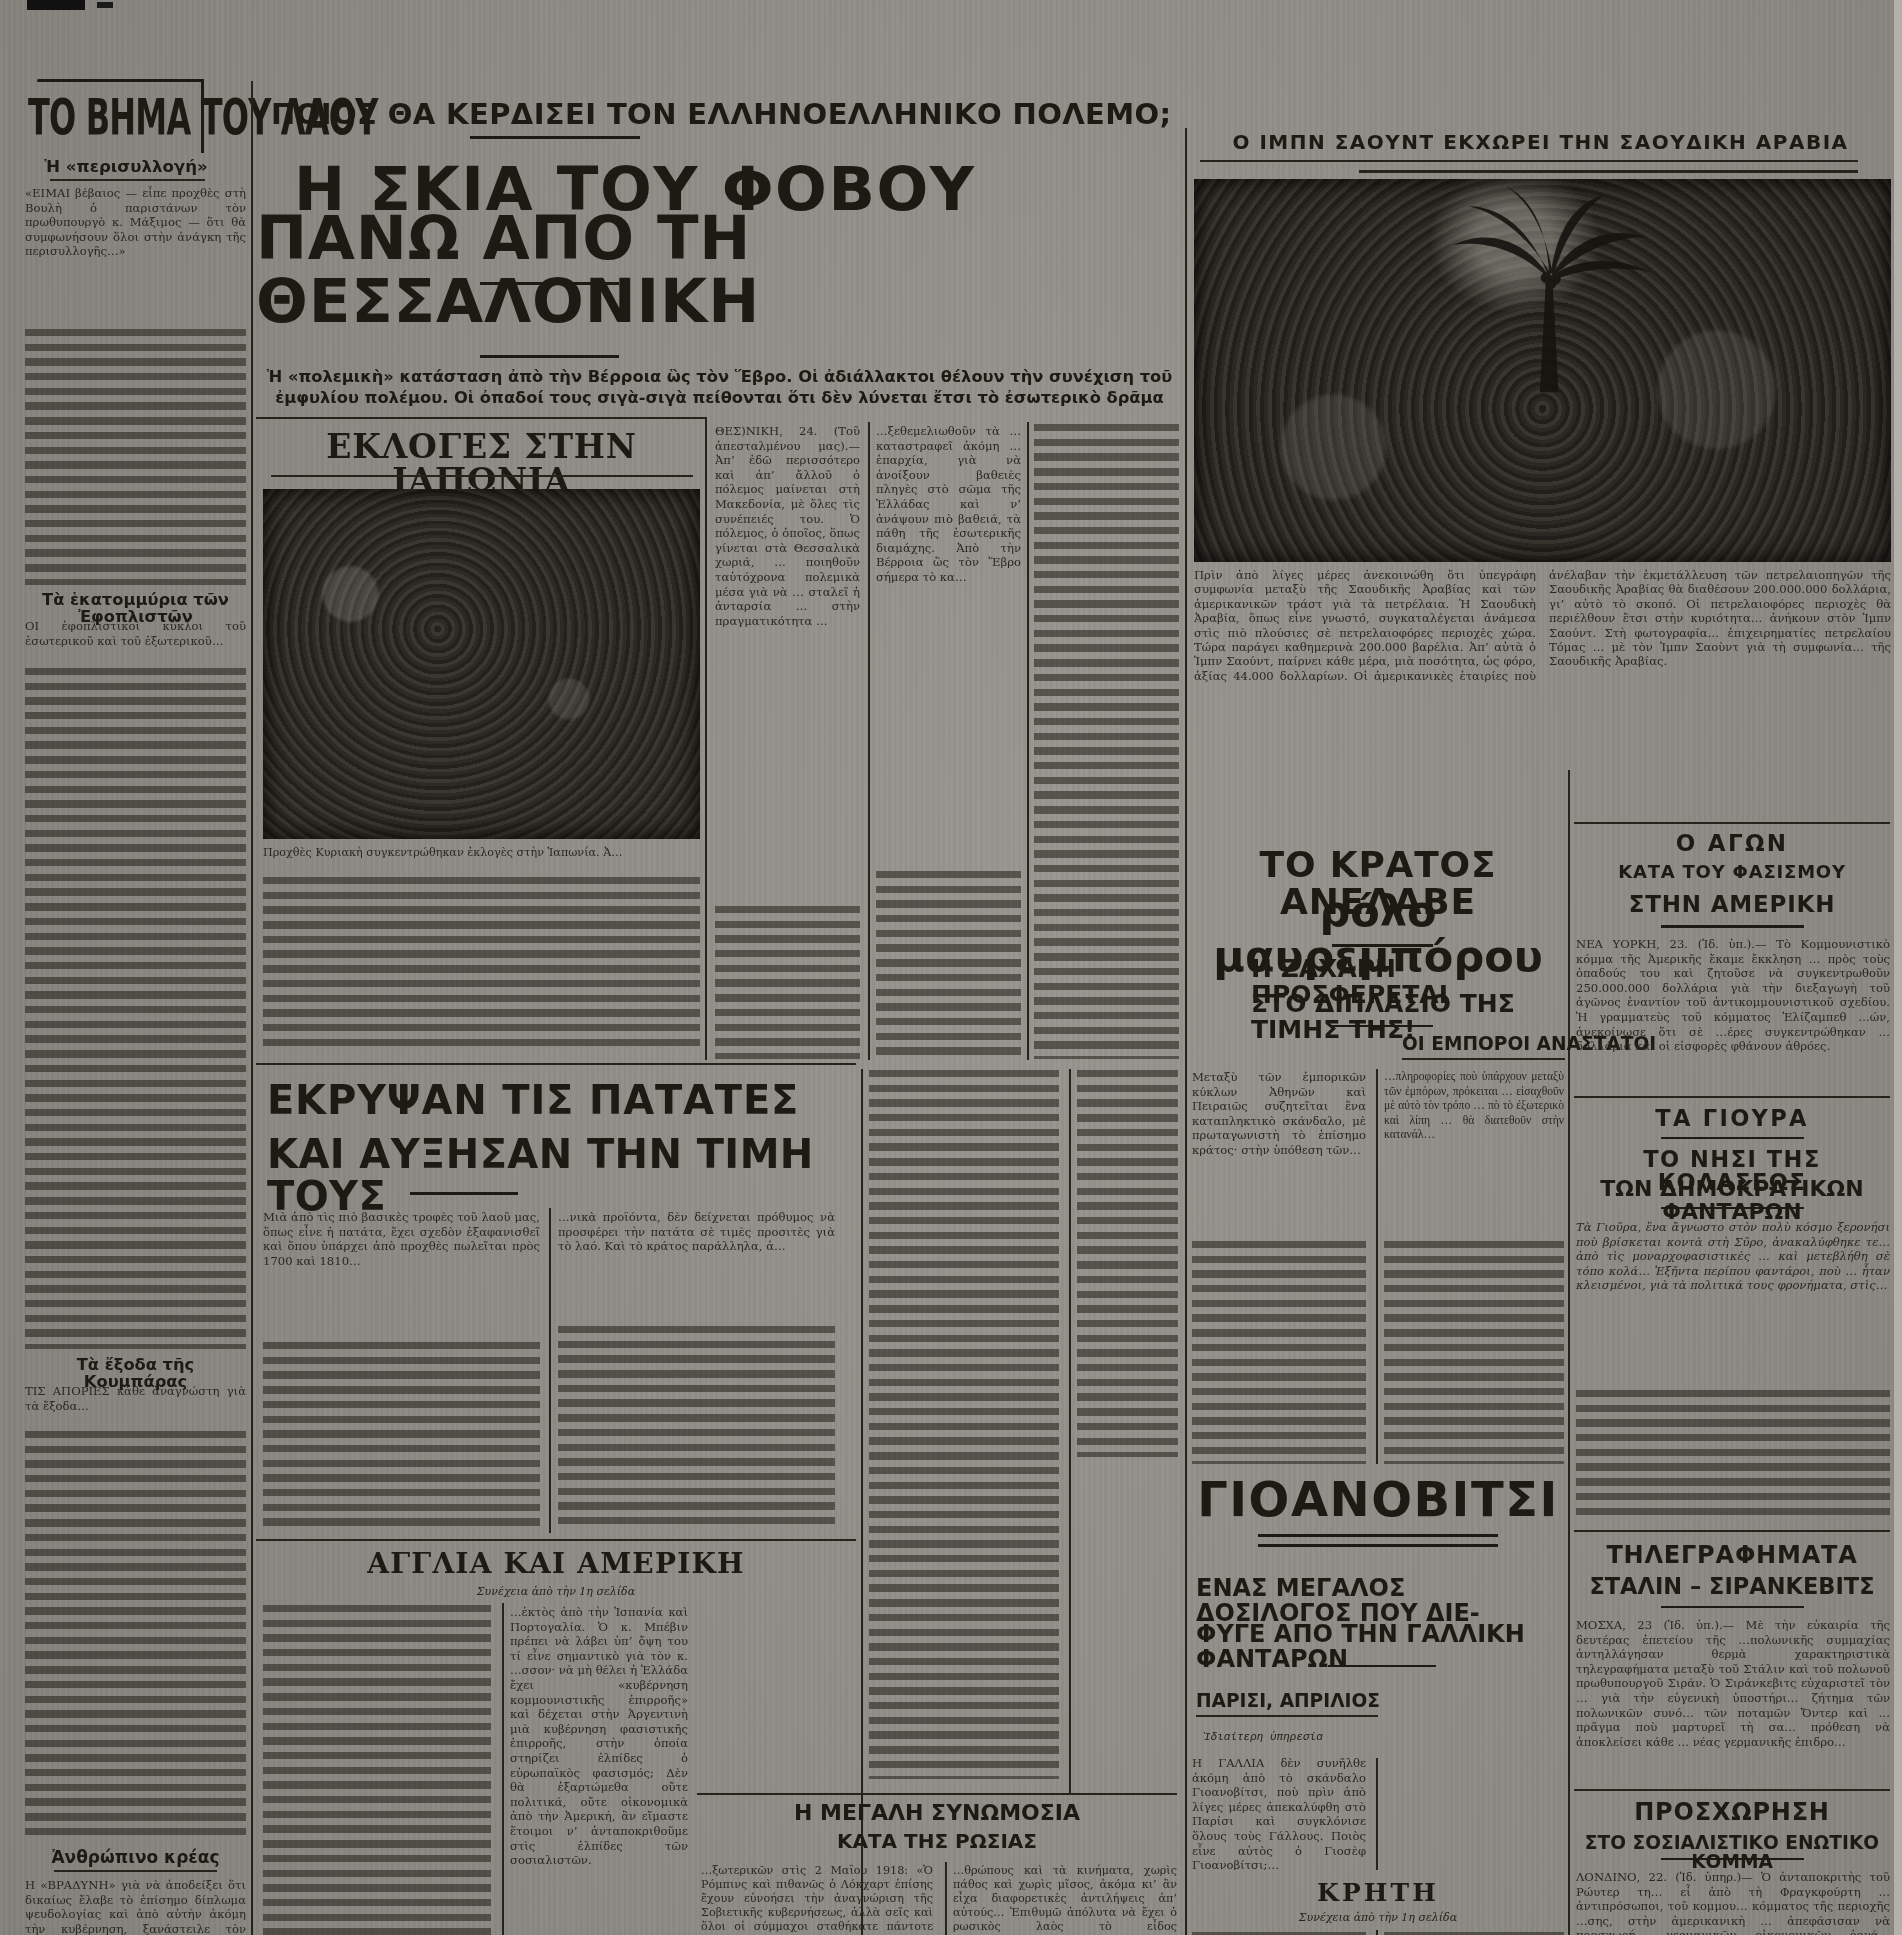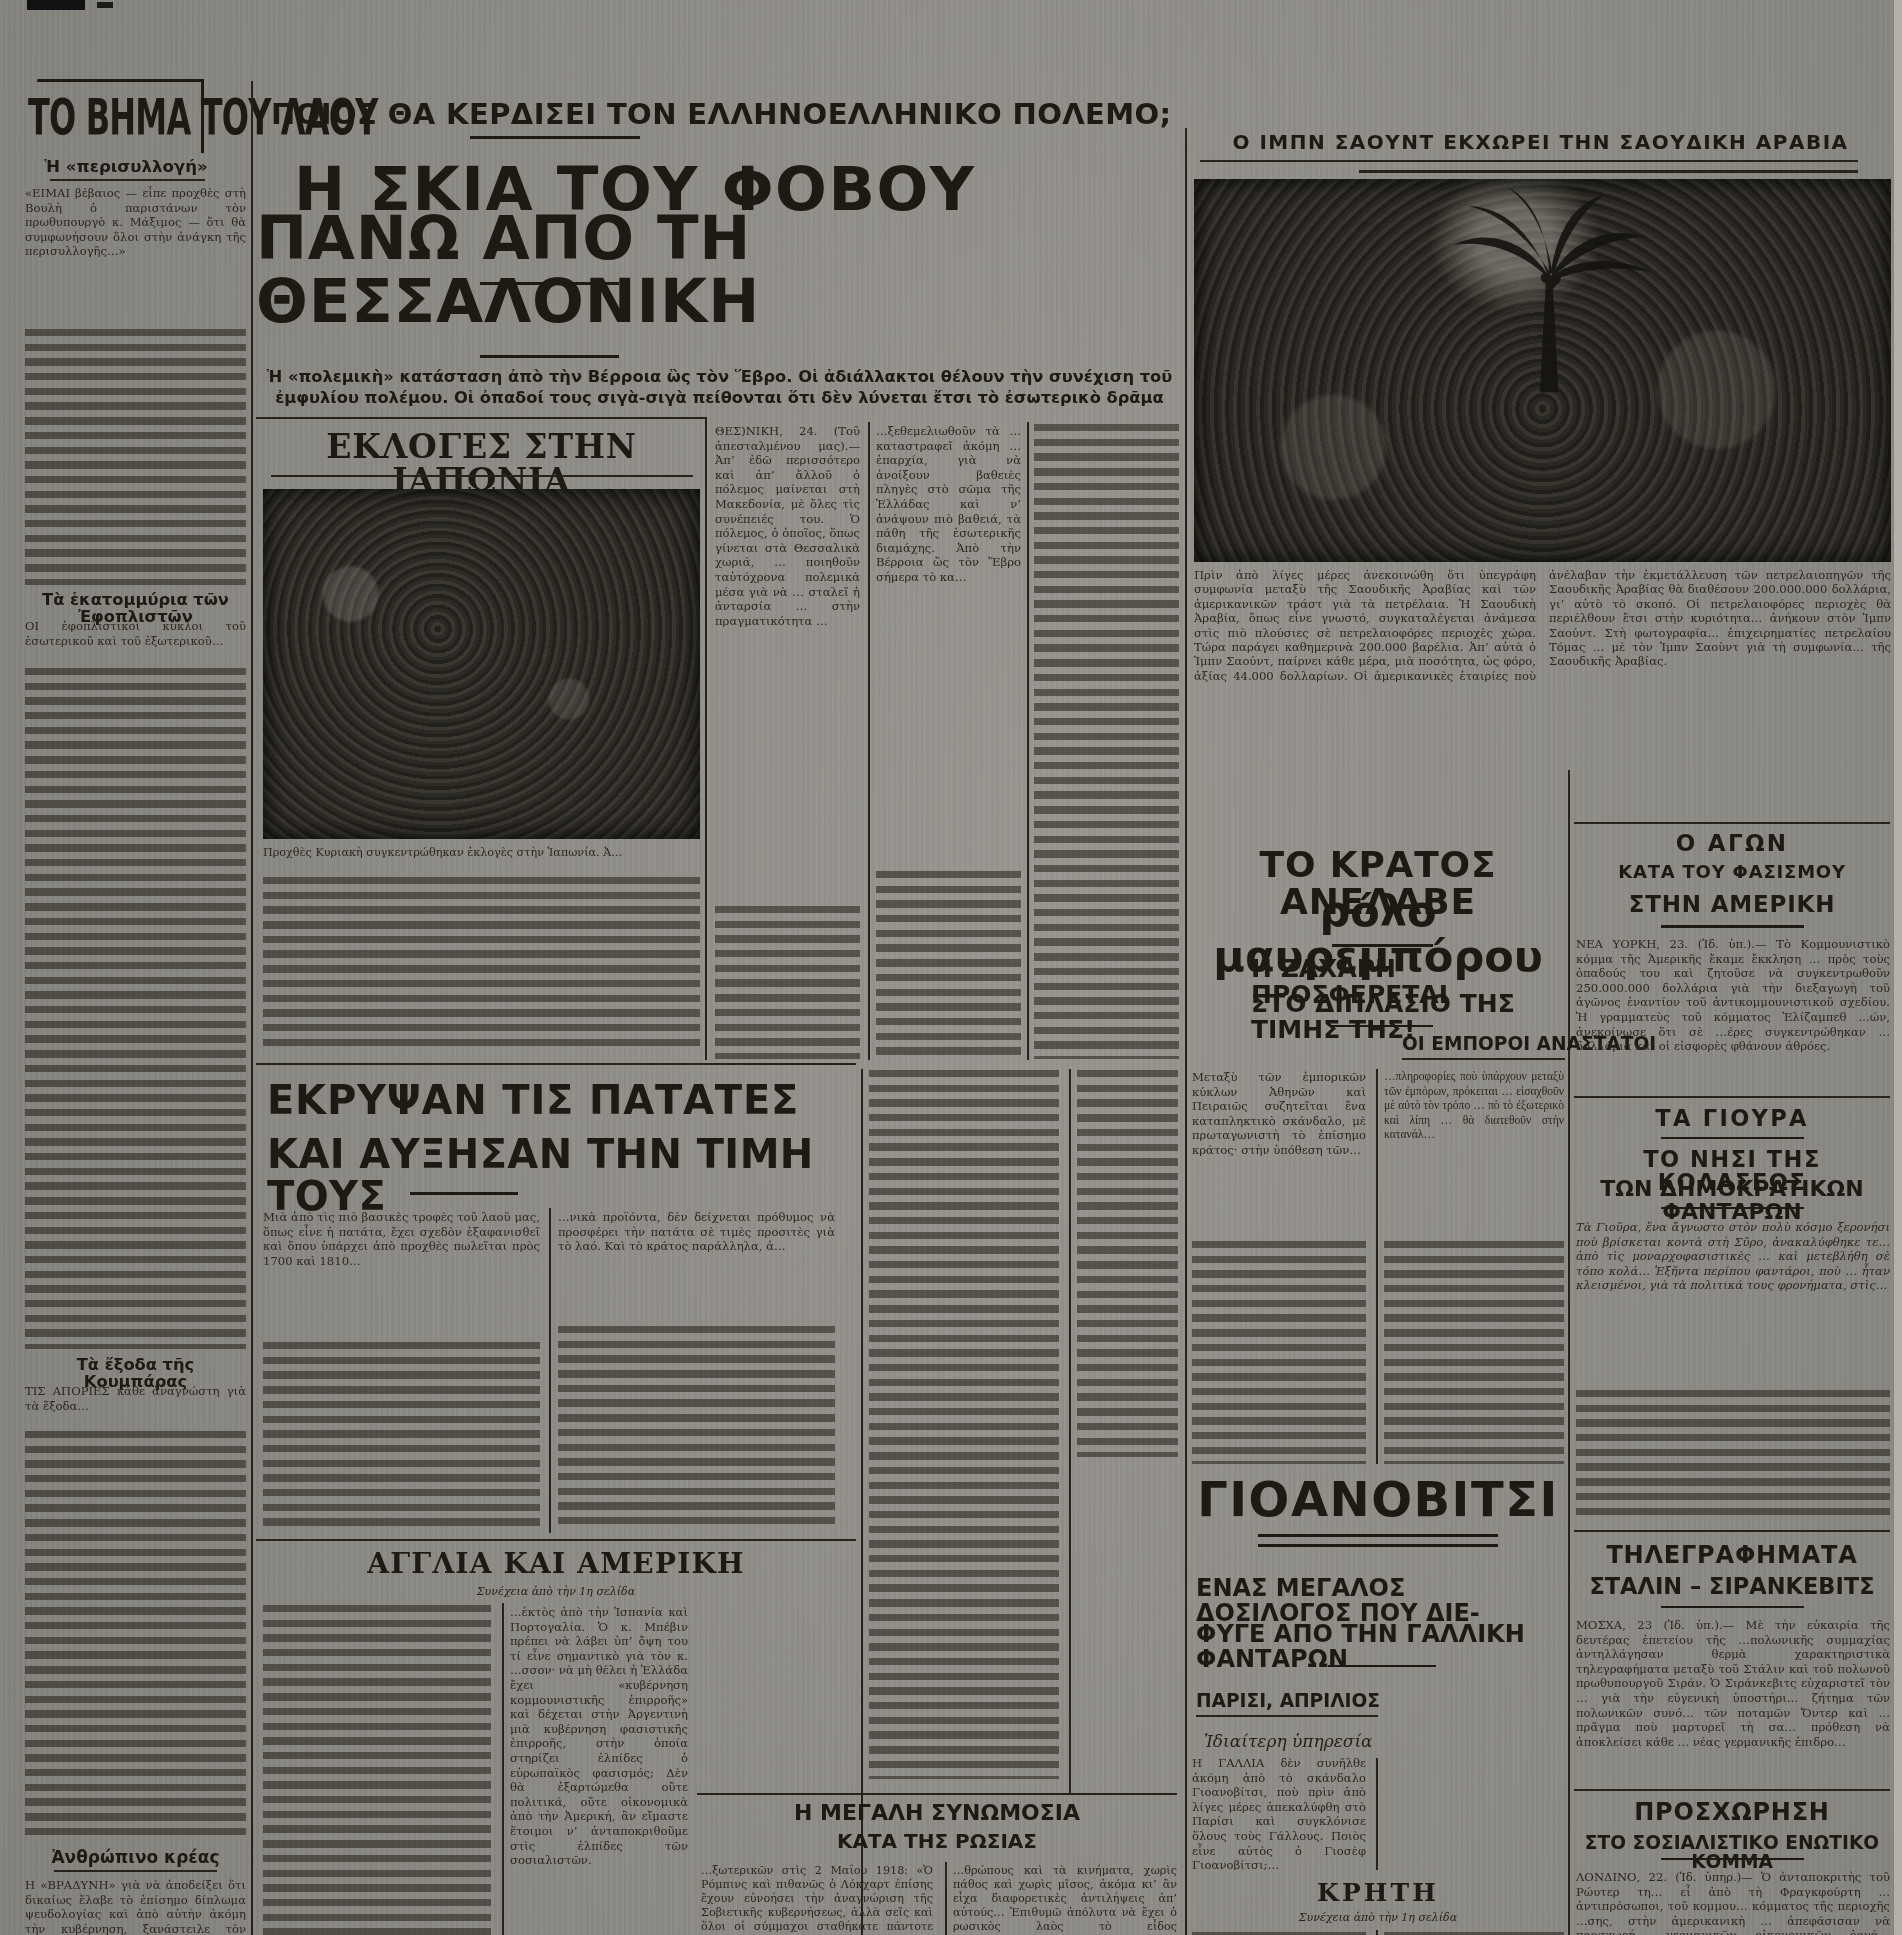--- a/index.html
+++ b/index.html
@@ -124,21 +124,21 @@
   <div class="abs fill" style="left:1384px;top:1241px;width:180px;height:223px;"></div>
 
   <div class="abs sans head ctr" style="left:1192px;top:1475px;width:372px;font-size:48px;letter-spacing:1.5px;">ΓΙΟΑΝΟΒΙΤΣΙ</div>
   <div class="abs" style="left:1258px;top:1534px;width:240px;height:2.7px;background:#1d1a13;"></div>
   <div class="abs" style="left:1258px;top:1544px;width:240px;height:2.7px;background:#1d1a13;"></div>
   <div class="abs sans head" style="left:1196px;top:1576px;width:368px;font-size:24px;">ΕΝΑΣ ΜΕΓΑΛΟΣ ΔΟΣΙΛΟΓΟΣ ΠΟΥ ΔΙΕ-</div>
   <div class="abs sans head" style="left:1196px;top:1622px;width:368px;font-size:24px;">ΦΥΓΕ ΑΠΟ ΤΗΝ ΓΑΛΛΙΚΗ ΦΑΝΤΑΡΩΝ</div>
   <div class="abs" style="left:1328px;top:1665px;width:108px;height:2.3px;background:#1d1a13;"></div>
   <div class="abs sans head" style="left:1196px;top:1691px;width:201px;font-size:18.6px;">ΠΑΡΙΣΙ, ΑΠΡΙΛΙΟΣ</div>
   <div class="abs" style="left:1196px;top:1715px;width:182px;height:1.9px;background:#26231b;"></div>
-  <div class="abs serif" style="left:1204px;top:1731px;width:201px;font-size:17px;font-style:italic;">Ἰδιαίτερη ὑπηρεσία</div>
+  <div class="abs serif" style="left:1204px;top:1731px;width:201px;font-size:11px;font-style:italic;font-family:Liberation Mono, monospace;">Ἰδιαίτερη ὑπηρεσία</div>
   <div class="abs rule-v" style="left:1376px;top:1758px;height:112px;"></div>
   <div class="abs body-txt" style="left:1192px;top:1756px;width:174px;height:114px;overflow:hidden;">Η ΓΑΛΛΙΑ δὲν συνῆλθε ἀκόμη ἀπὸ τὸ σκάνδαλο Γιοανοβίτσι, ποὺ πρὶν ἀπὸ λίγες μέρες ἀπεκαλύφθη στὸ Παρίσι καὶ συγκλόνισε ὅλους τοὺς Γάλλους. Ποιὸς εἶνε αὐτὸς ὁ Γιοσὲφ Γιοανοβίτσι;…</div>
   <div class="abs body-txt" style="left:1384px;top:1756px;width:180px;height:114px;overflow:hidden;"></div>
 
   <div class="abs serif head ctr" style="left:1192px;top:1880px;width:372px;font-size:25px;letter-spacing:3.1px;">ΚΡΗΤΗ</div>
   <div class="abs serif ctr" style="left:1192px;top:1911px;width:372px;font-size:11px;font-style:italic;">Συνέχεια ἀπὸ τὴν 1η σελίδα</div>
   <div class="abs rule-v" style="left:1376px;top:1930px;height:387px;"></div>
   <div class="abs fill" style="left:1192px;top:1932px;width:174px;height:385px;"></div>
   <div class="abs fill" style="left:1384px;top:1932px;width:180px;height:385px;"></div>
 

